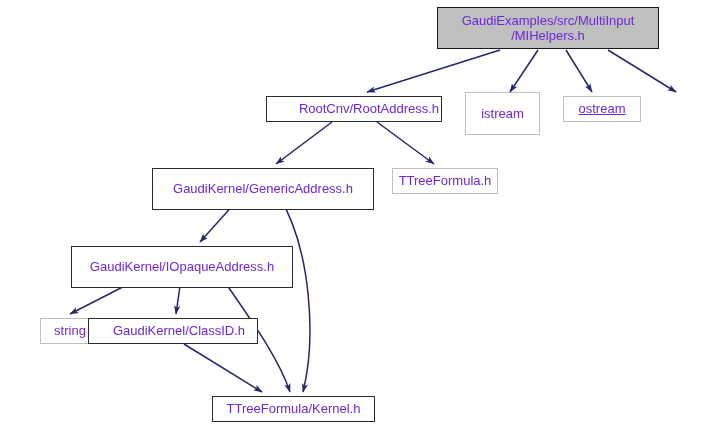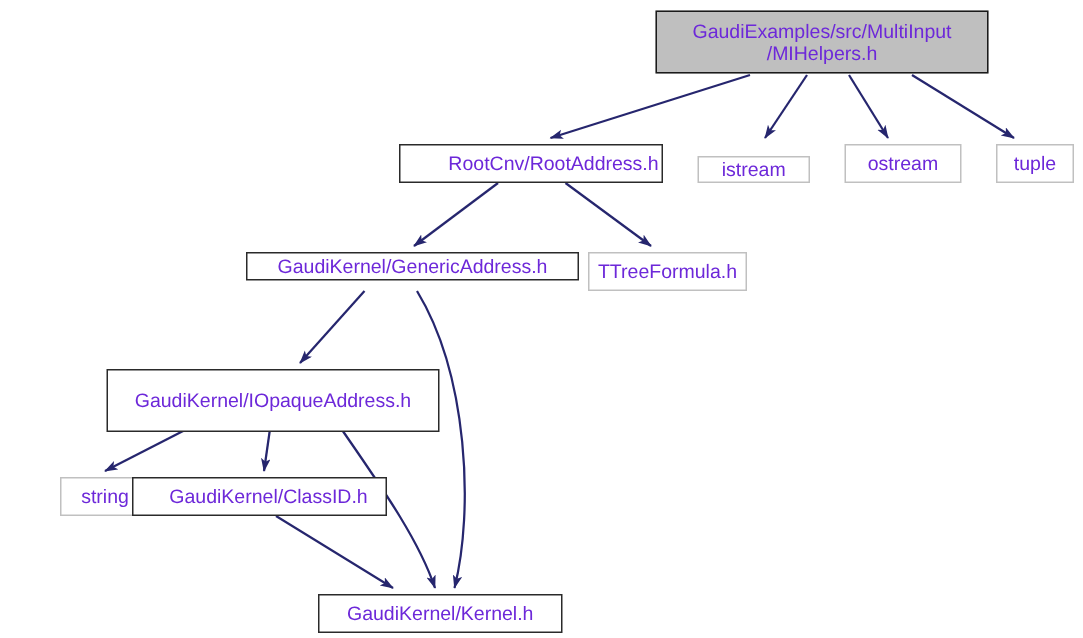--- a/index.html
+++ b/index.html
@@ -80,49 +80,46 @@
 
   <div class="node root" style="left:437px; top:7px; width:222px; height:42px;">
     <span>GaudiExamples/src/MultiInput
 /MIHelpers.h</span>
   </div>
 
   <div class="node local" style="left:266px; top:96px; width:176px; height:26px;padding-left:30px;">
     <span>RootCnv/RootAddress.h</span>
   </div>
 
-  <div class="node" style="left:465px; top:104px; width:75px; height:18px;">
+  <div class="node" style="left:465px; top:92px; width:75px; height:43px;">
     <span>istream</span>
   </div>
 
-  <div class="node" style="left:563px; top:96px; width:78px; height:26px;">
+  <div class="node" style="left:563px; top:96px; width:78px; height:26px;text-decoration:underline;">
     <span>ostream</span>
   </div>
 
-  <div class="node" style="left:664px; top:96px; width:52px; height:26px;">
-    <span>tuple</span>
-  </div>
 
-  <div class="node local" style="left:164px; top:168px; width:222px; height:19px;">
+  <div class="node local" style="left:152px; top:168px; width:222px; height:42px;">
     <span>GaudiKernel/GenericAddress.h</span>
   </div>
 
   <div class="node" style="left:392px; top:168px; width:106px; height:26px;">
     <span>TTreeFormula.h</span>
   </div>
 
   <div class="node local" style="left:71px; top:246px; width:222px; height:42px;">
     <span>GaudiKernel/IOpaqueAddress.h</span>
   </div>
 
   <div class="node" style="left:8px; top:318px; width:60px; height:26px;margin-left:32px;">
     <span>string</span>
   </div>
 
   <div class="node local" style="left:88px; top:318px; width:170px; height:26px;padding-left:12px;">
     <span>GaudiKernel/ClassID.h</span>
   </div>
 
   <div class="node local" style="left:212px; top:396px; width:163px; height:26px;">
-    <span>GaudiKernel/Kernel.h</span>
+    <span>TTreeFormula/Kernel.h</span>
   </div>
 
 </div>
 
 </body></html>

